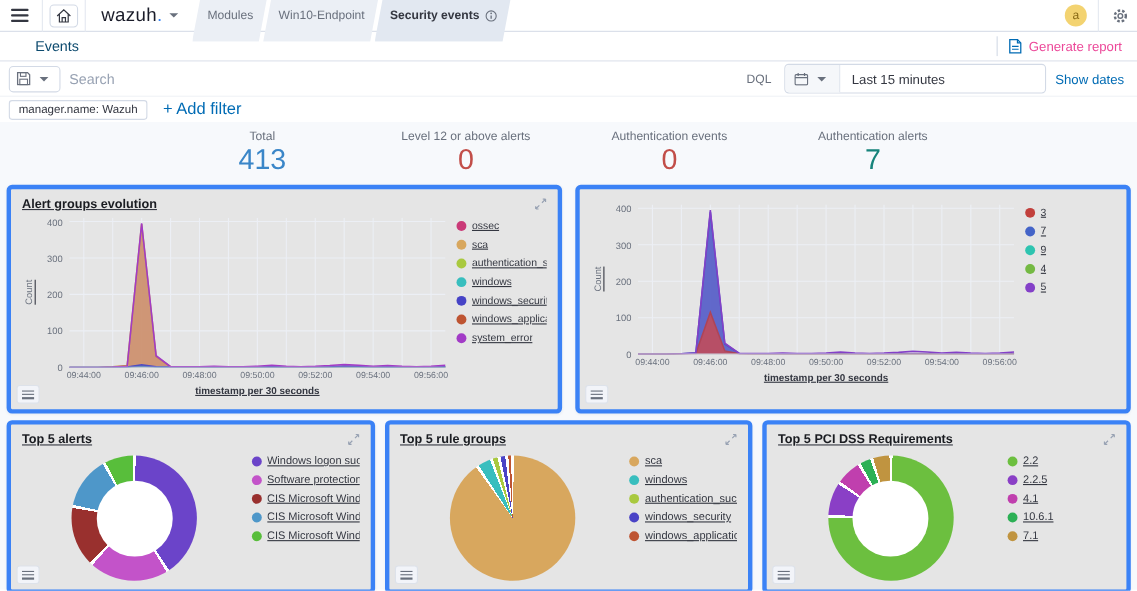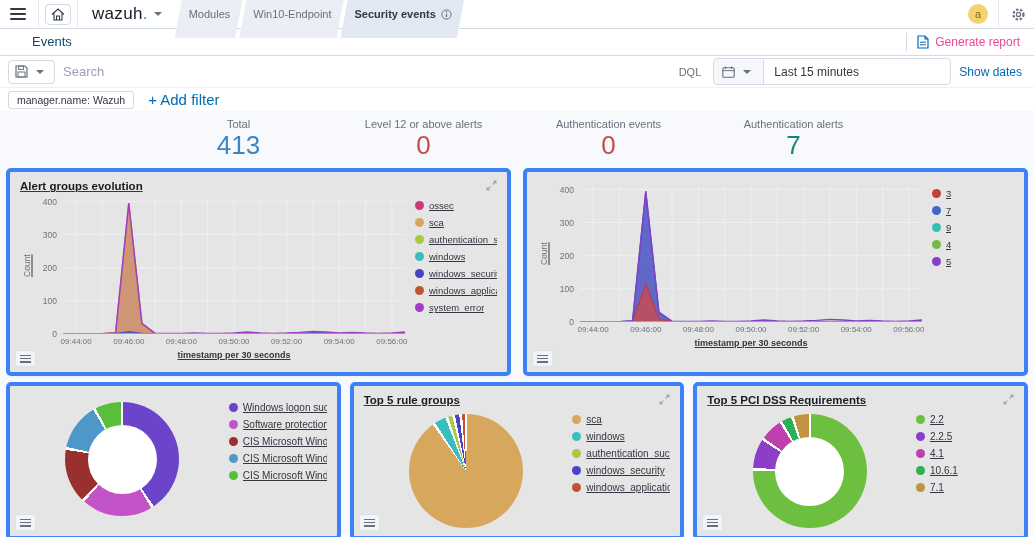--- a/index.html
+++ b/index.html
@@ -373,20 +373,26 @@
           <span class="il"></span>
           <span class="il"></span>
           <span class="il"></span>
         </button>
     </section>
   </div>
 
   <div class="row2">
 
     <section class="panel pie-panel">
+      <div class="panel-head">
+        <h3 class="panel-title">Top 5 alerts</h3>
+        <svg class="expand-icon" width="11" height="11" viewBox="0 0 11 11">
+            <path d="M4.3 6.7 L1 10 M1 10 v-2.6 M1 10 h2.6 M6.7 4.3 L10 1 M10 1 h-2.6 M10 1 v2.6" stroke="#98A2B3" stroke-width="1.1" fill="none"></path>
+          </svg>
+      </div>
       <div class="pie-body">
         <div class="pie-zone">
             <div class="pie" style="background: conic-gradient(rgb(255, 255, 255) 0%, rgb(255, 255, 255) 0.4%, rgb(107, 68, 201) 0.4%, rgb(107, 68, 201) 40.6%, rgb(255, 255, 255) 40.6%, rgb(255, 255, 255) 41%, rgb(255, 255, 255) 41%, rgb(255, 255, 255) 41.4%, rgb(195, 83, 201) 41.4%, rgb(195, 83, 201) 61.6%, rgb(255, 255, 255) 61.6%, rgb(255, 255, 255) 62%, rgb(255, 255, 255) 62%, rgb(255, 255, 255) 62.4%, rgb(153, 48, 46) 62.4%, rgb(153, 48, 46) 77.6%, rgb(255, 255, 255) 77.6%, rgb(255, 255, 255) 78%, rgb(255, 255, 255) 78%, rgb(255, 255, 255) 78.4%, rgb(78, 151, 201) 78.4%, rgb(78, 151, 201) 91.6%, rgb(255, 255, 255) 91.6%, rgb(255, 255, 255) 92%, rgb(255, 255, 255) 92%, rgb(255, 255, 255) 92.4%, rgb(88, 190, 59) 92.4%, rgb(88, 190, 59) 99.6%, rgb(255, 255, 255) 99.6%, rgb(255, 255, 255) 100%);">
               <div class="pie-hole"></div>
             </div>
           </div>
         <div class="legend">
             <div class="lg-item">
               <span class="lg-dot" style="background: rgb(107, 68, 201);"></span>
               <span class="lg-label">Windows logon suc...</span>

